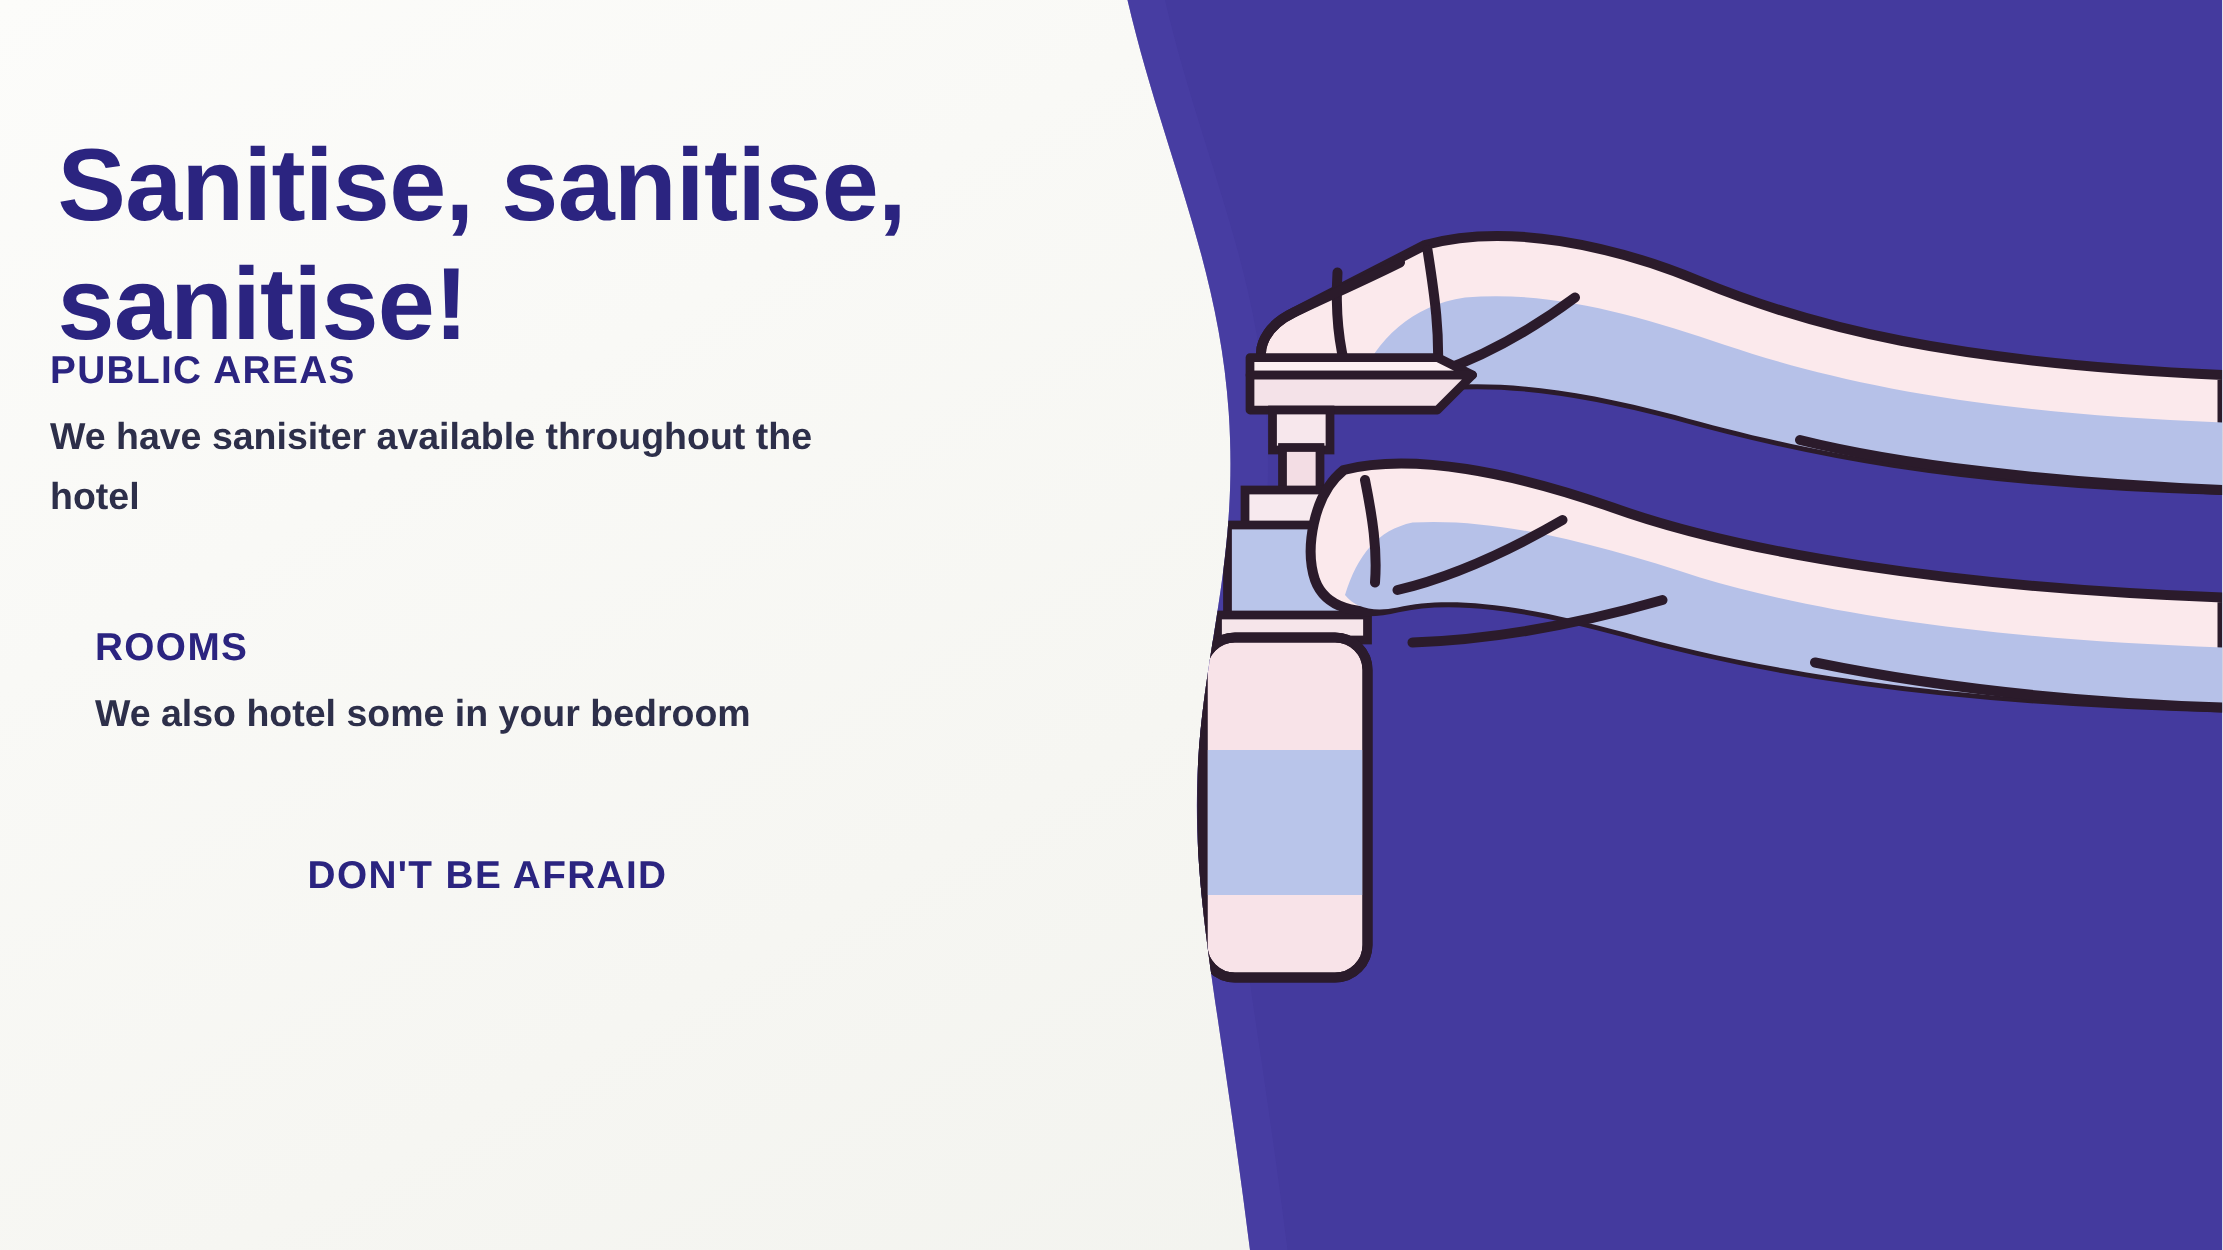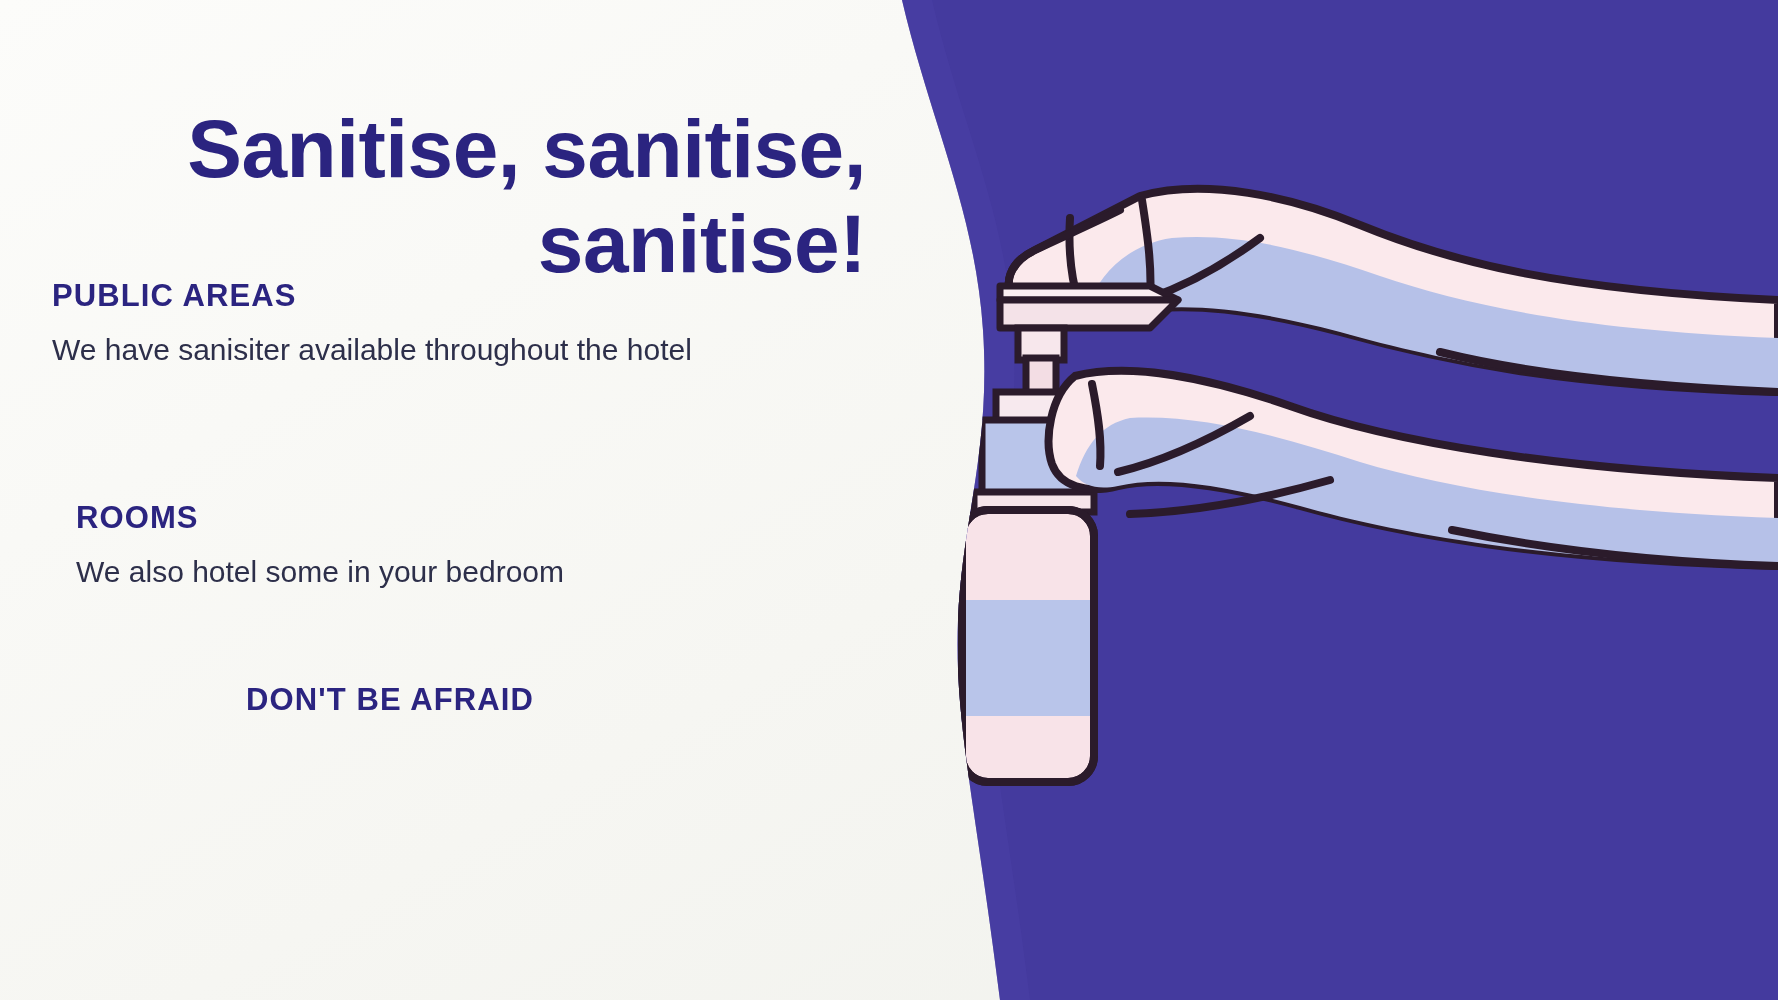--- a/index.html
+++ b/index.html
@@ -45,46 +45,45 @@
   #headline {
     position: absolute;
     left: 46px;
     top: 46px;
     width: 820px;
     font-size: 82px;
     line-height: 1.16;
     font-weight: 700;
     letter-spacing: -0.5px;
     color: #2b2480;
-    text-align: right;
   }
 
   .section {
     position: absolute;
     left: 40px;
     width: 700px;
   }
   .section-title {
     font-size: 31px;
     font-weight: 700;
     letter-spacing: 1.1px;
     color: #2b2480;
     margin: 0 0 12px 0;
     white-space: nowrap;
   }
   .section-body {
     font-size: 30px;
     line-height: 1.6;
-    font-weight: 400;
+    font-weight: 700;
     color: #2d2f4a;
     margin: 0;
     max-width: 660px;
   }
 
-  #section-public  { top: 278px; margin-left: 12px; }
+  #section-public  { top: 278px; }
   #section-rooms   { top: 500px; margin-left: 36px; }
   #section-afraid  { top: 682px; text-align: center; }
 </style>
 </head>
 <body>
 
 <div id="slide">
 
   <div id="art-panel">
     <svg viewBox="0 0 1778 1000" xmlns="http://www.w3.org/2000/svg" aria-hidden="true">

